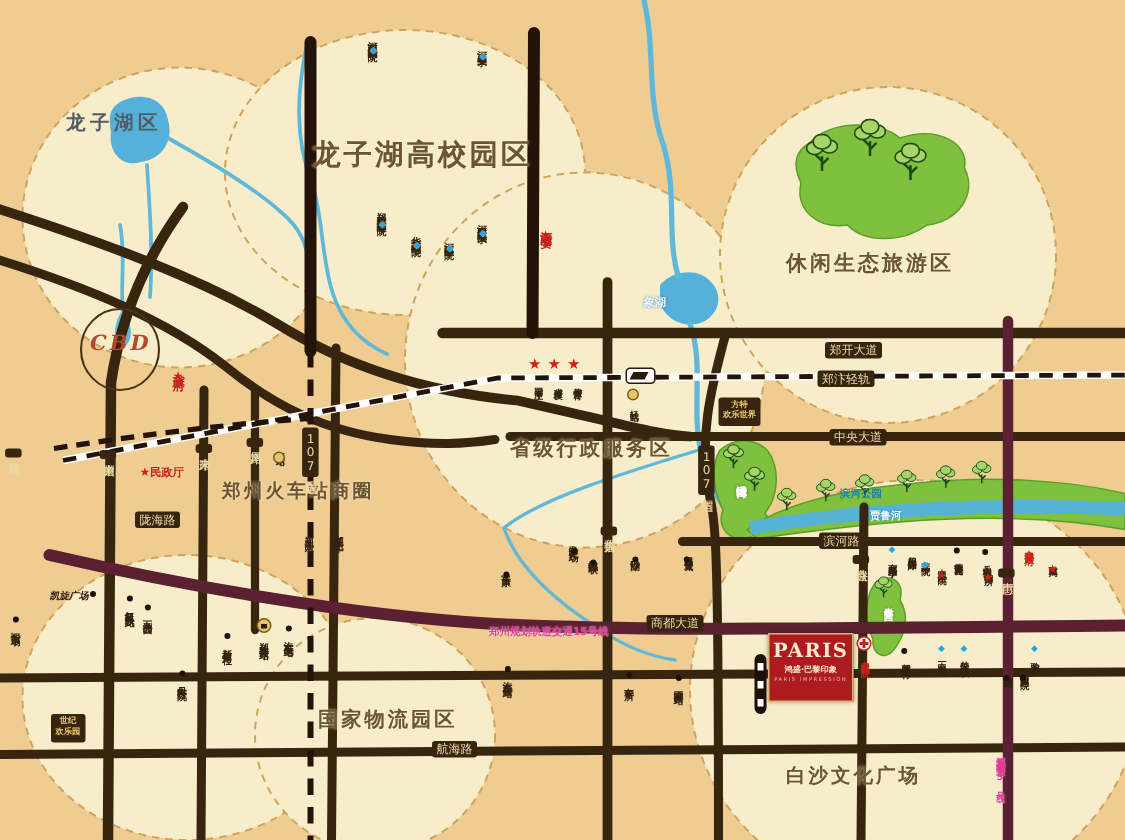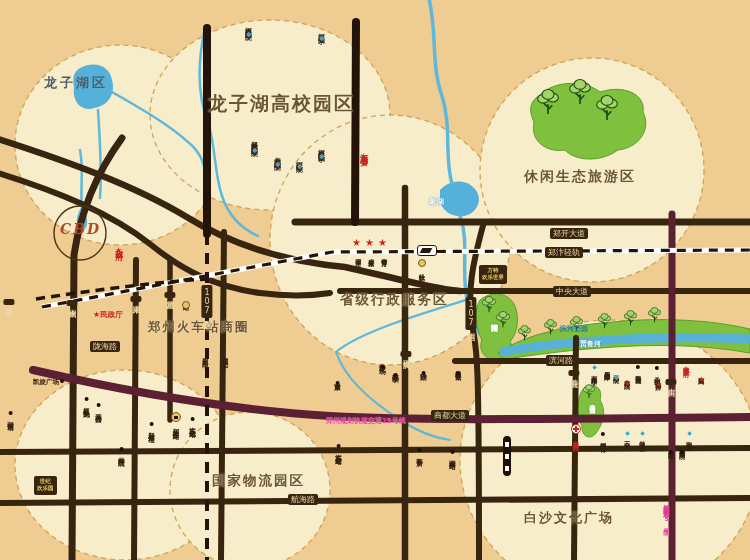--- a/index.html
+++ b/index.html
@@ -140,20 +140,25 @@
 
     <ellipse cx="80" cy="233" rx="26" ry="27" fill="none" stroke="#4a3416" stroke-width="1.4"></ellipse>
   </svg>
 
   <div id="marker" style="left:503px;top:436px;">
       <i></i>
       <i></i>
       <i></i>
     </div>
 
+  <div id="logo" style="left:512px;top:422px;">
+    <div class="en">PARIS</div>
+    <div class="cn">鸿盛·巴黎印象</div>
+    <div class="sub">PARIS IMPRESSION</div>
+  </div>
 
   <div class="trainpill" style="left:417px;top:245px;"></div>
 <div class="lbl area" style="left: 44px; top: 76px; font-size: 13px;"><span>龙子湖区</span></div>
     <div class="lbl big" style="left: 208px; top: 94px; font-size: 19px; text-align: center;"><span>龙子湖高校园区</span></div>
     <div class="lbl big" style="left: 524px; top: 169px; font-size: 14px;"><span>休闲生态旅游区</span></div>
     <div class="lbl big" style="left: 340px; top: 292px; font-size: 13.5px;"><span>省级行政服务区</span></div>
     <div class="lbl big" style="left: 148px; top: 320px; font-size: 12.5px;"><span>郑州火车站商圈</span></div>
     <div class="lbl big" style="left: 212px; top: 473px; font-size: 13.5px;"><span>国家物流园区</span></div>
     <div class="lbl big" style="left: 524px; top: 511px; font-size: 13px;"><span>白沙文化广场</span></div>
     <div class="lbl cbd" style="left: 60px; top: 222px; font-size: 14px; font-style: italic;"><span>CBD</span></div>
@@ -181,21 +186,21 @@
     <div class="lbl poi v" style="left: 371px; top: 253px; font-size: 6px;"><span>省建设厅</span></div>
     <div class="lbl poi v" style="left: 384px; top: 253px; font-size: 6px;"><span>省教育厅</span></div>
     <div class="lbl poi v" style="left: 248px; top: 22px; font-size: 6.5px;"><span>河南职业技术学院</span><span class="sym s-dia">◆</span></div>
     <div class="lbl poi v" style="left: 321px; top: 28px; font-size: 6.5px;"><span>河南农业大学</span><span class="sym s-dia">◆</span></div>
     <div class="lbl poi v" style="left: 254px; top: 136px; font-size: 6.5px;"><span>郑州航空工业管理学院</span><span class="sym s-dia">◆</span></div>
     <div class="lbl poi v" style="left: 277px; top: 152px; font-size: 6.5px;"><span>华北水利水电学院</span><span class="sym s-dia">◆</span></div>
     <div class="lbl poi v" style="left: 299px; top: 156px; font-size: 6.5px;"><span>河南中医学院</span><span class="sym s-dia">◆</span></div>
     <div class="lbl poi v" style="left: 321px; top: 144px; font-size: 6.5px;"><span>河南财经政法大学</span><span class="sym s-dia">◆</span></div>
     <div class="lbl poi v" style="left: 422px; top: 258px; font-size: 6px;"><span class="sym s-gold"></span><span>轻轨站</span></div>
     <div class="lbl poi v" style="left: 186px; top: 296px; font-size: 6px;"><span>郑州东站</span><span class="sym s-gold"></span></div>
-    <div class="lbl poi" style="left: 33px; top: 378px; font-size: 6.5px;"><span>凯旋广场</span><span class="sym s-dot"></span></div>
+    <div class="lbl poi" style="left: 33px; top: 393px; font-size: 6.5px; font-style: italic;"><span>凯旋广场</span><span class="sym s-dot"></span></div>
     <div class="lbl poi v" style="left: 10px; top: 410px; font-size: 6.5px;"><span class="sym s-dot"></span><span>旧货市场</span></div>
     <div class="lbl poi v" style="left: 86px; top: 396px; font-size: 6.5px;"><span class="sym s-dot"></span><span>红星美凯龙</span></div>
     <div class="lbl poi v" style="left: 98px; top: 402px; font-size: 6.5px;"><span class="sym s-dot"></span><span>五洲公园</span></div>
     <div class="lbl poi v" style="left: 151px; top: 421px; font-size: 6.5px;"><span class="sym s-dot"></span><span>新村信用社</span></div>
     <div class="lbl poi v" style="left: 121px; top: 446px; font-size: 6.5px;"><span class="sym s-dot"></span><span>骨科医院</span></div>
     <div class="lbl poi v" style="left: 176px; top: 411px; font-size: 6.5px;"><span class="sym s-bus"></span><span>郑州客运东站</span></div>
     <div class="lbl poi v" style="left: 192px; top: 416px; font-size: 6.5px;"><span class="sym s-dot"></span><span>汽车充电站</span></div>
     <div class="lbl poi v" style="left: 205px; top: 352px; font-size: 6px;"><span>郑州九十六中</span></div>
     <div class="lbl poi v" style="left: 225px; top: 352px; font-size: 6px;"><span>郑州五十七中</span></div>
     <div class="lbl box2" style="left: 34px; top: 476px;">

